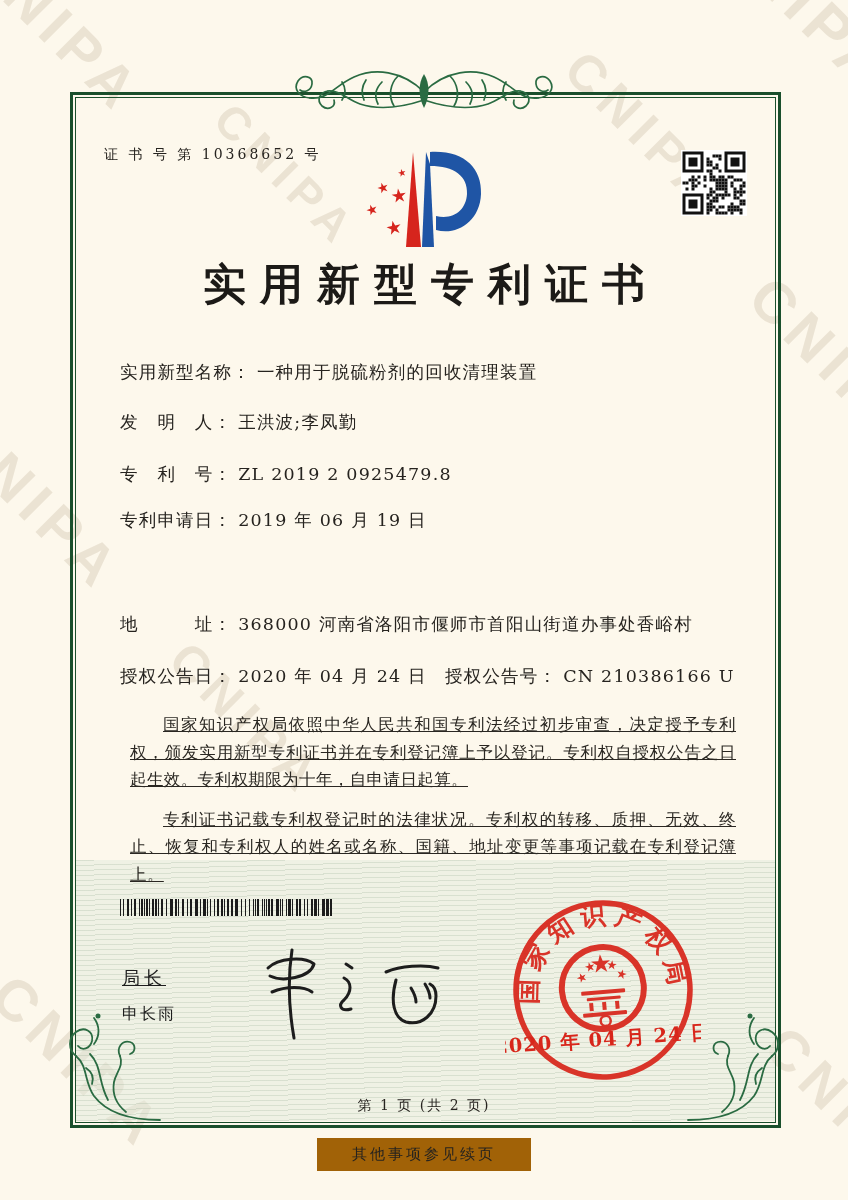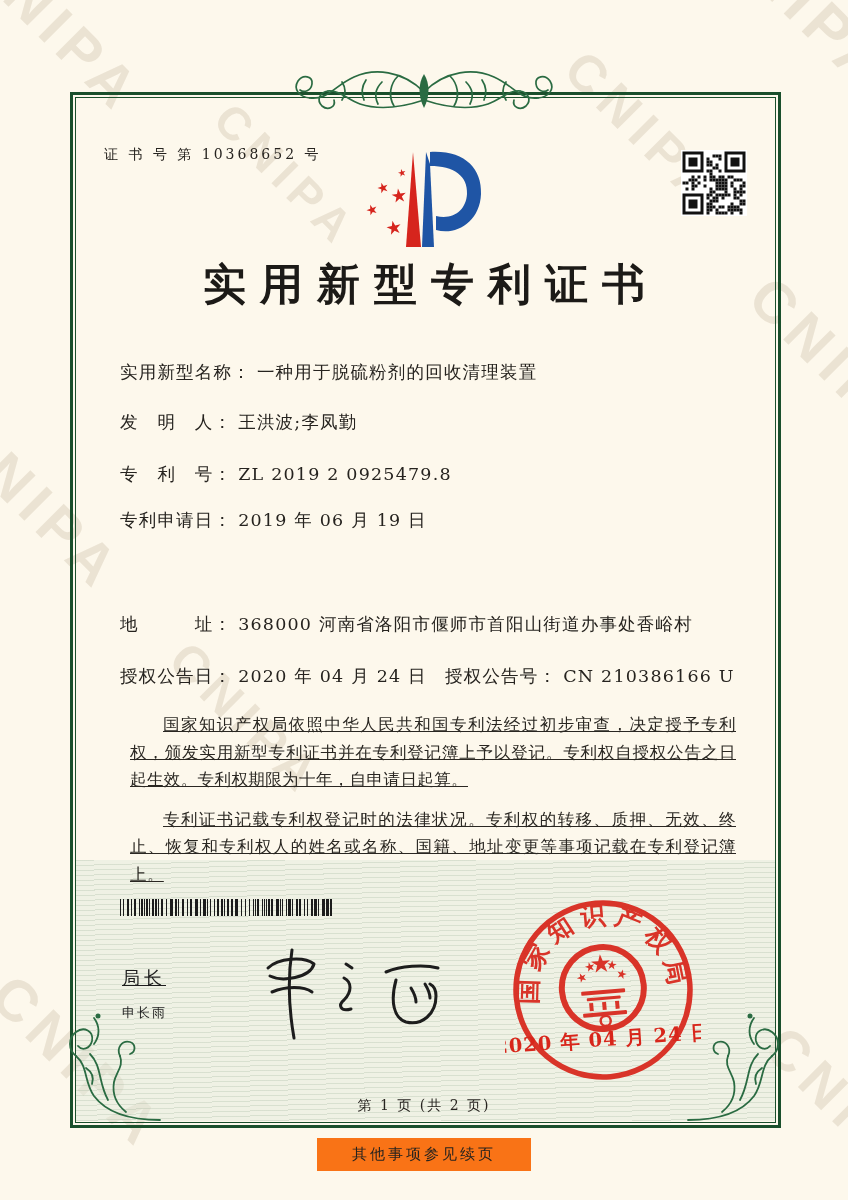--- a/index.html
+++ b/index.html
@@ -36,23 +36,23 @@
   #title{left:0;right:0;top:256px;text-align:center;font-size:43px;font-weight:bold;
          letter-spacing:14px;text-indent:14px;color:#1c1a17;}
   .row{position:absolute;left:120px;font-size:17.5px;letter-spacing:1.2px;white-space:nowrap;z-index:2;}
   .row .lab{display:inline-block;}
   .row .val{margin-left:6px;}
   #row-grant .pair2{position:absolute;left:325px;top:0;white-space:nowrap;}
   #body-text{left:118px;top:699px;width:630px;z-index:2;}
   #body-text p{margin:12px;font-size:16.5px;line-height:27.5px;letter-spacing:.4px;
                text-indent:2em;text-align:justify;color:#2a2722;text-decoration:underline;}
   #sig-title{left:122px;top:966px;font-size:18px;letter-spacing:4px;z-index:3;color:#1d1d1d;text-decoration:underline;}
-  #sig-name{left:122px;top:1004px;font-size:13px;letter-spacing:2px;z-index:3;color:#1d1d1d;}
+  #sig-name{left:122px;top:1004px;font-size:16px;letter-spacing:2px;z-index:3;color:#1d1d1d;}
   #page-num{left:0;right:0;top:1097px;text-align:center;font-size:14px;letter-spacing:2px;z-index:3;}
-  #footer-note{left:50%;transform:translateX(-50%);top:1138px;background:#f97316;
+  #footer-note{left:50%;transform:translateX(-50%);top:1138px;background:#a16207;
     padding:7px 35px;font-size:15px;letter-spacing:3px;z-index:2;white-space:nowrap;}
   svg{display:block;}
 </style>
 </head>
 <body>
 
 <div id="page">
 
   <span class="wm wm1">CNIPA</span>
   <span class="wm wm2">CNIPA</span>

